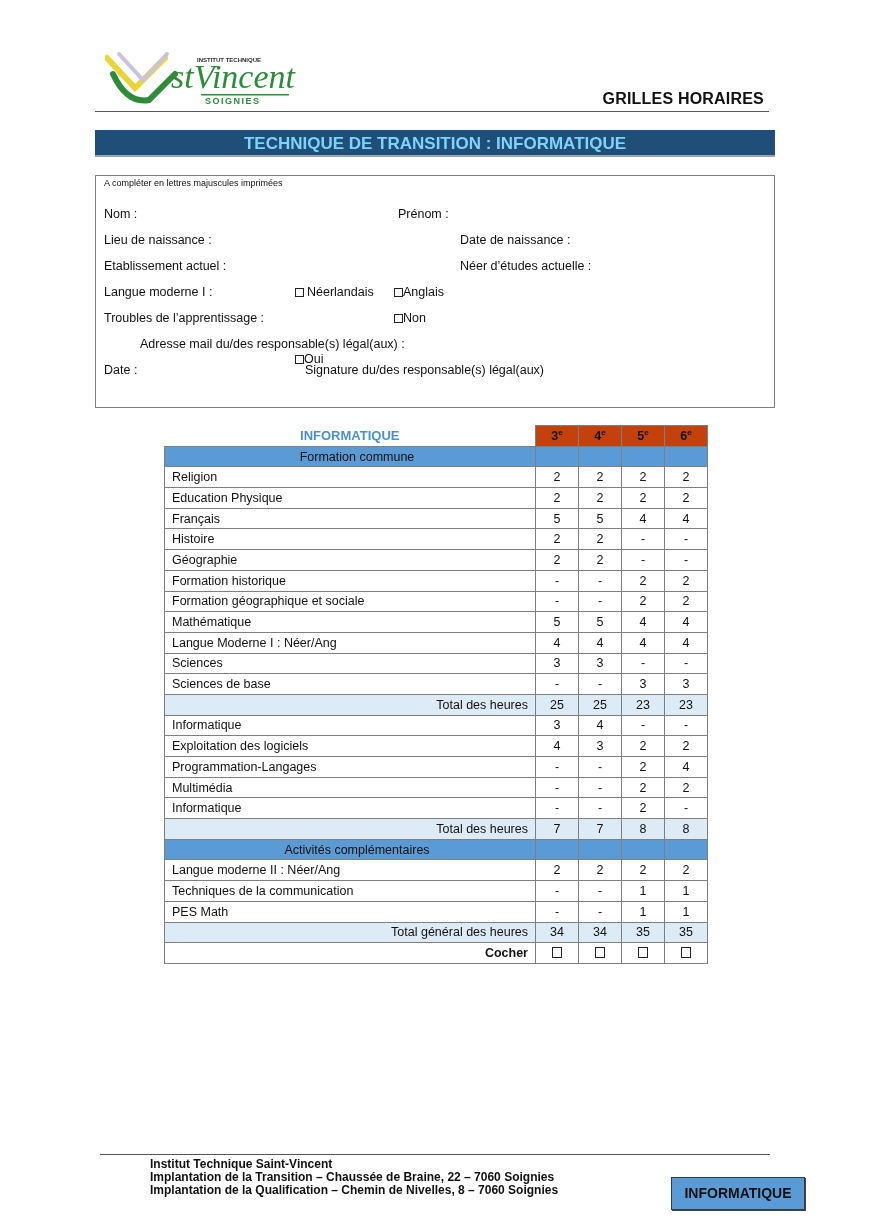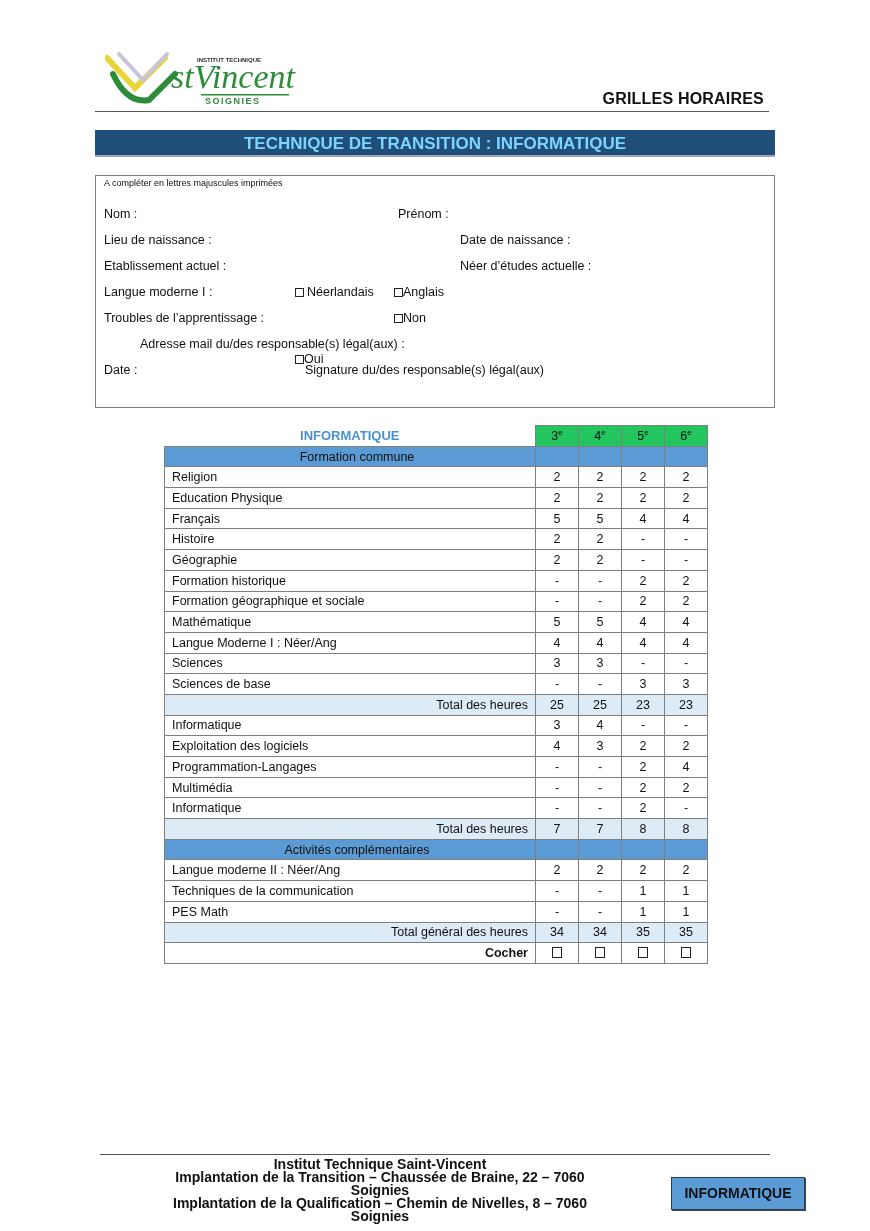--- a/index.html
+++ b/index.html
@@ -19,31 +19,31 @@
   .form-box { position: absolute; left: 95px; top: 175px; width: 680px; height: 233px; border: 1px solid #808080; padding-left: 44px; }
   .form-hint { position: absolute; left: 8px; top: 2px; font-size: 9px; }
   .fl { position: absolute; font-size: 12.5px; white-space: nowrap; }
   .cb { display: inline-block; width: 9px; height: 9px; border: 1px solid #222; margin-right: 3px; vertical-align: -1px; }
 
   table.grid { position: absolute; left: 164px; top: 425px; border-collapse: collapse; font-size: 12.5px; }
   table.grid td { border: 1px solid #7f7f7f; height: 20.7px; padding: 0 7px; }
   table.grid td.num { width: 43px; text-align: center; padding: 0; }
   table.grid td.subj { width: 371px; }
   .hdr-label { border: none !important; color: #4a90cf; font-weight: bold; font-size: 13px; text-align: center; }
-  .hdr-year { background: #22c55e; font-weight: normal; }
+  .hdr-year { background: #c2410c; font-weight: bold; }
   .hdr-year sup { font-size: 8px; }
   .sec-row td { background: #5b9bd5; }
   .sec-row td.subj { text-align: center; padding-left: 21px; }
   .tot-row td { background: #ddebf7; }
   .tot-row td.subj { text-align: right; }
   .check-row td.subj { text-align: right; font-weight: bold; }
   .sq { display: inline-block; width: 10px; height: 11px; border: 1px solid #222; vertical-align: -1px; }
 
   .foot-rule { position: absolute; left: 100px; top: 1154px; width: 670px; height: 1px; background: #555; }
-  .foot-text { position: absolute; left: 150px; top: 1158px; width: 460px; text-align: center; font-size: 14px;
+  .foot-text { position: absolute; left: 150px; top: 1158px; width: 460px; text-align: left; font-size: 12px;
                font-weight: bold; line-height: 13px; }
   .foot-badge { position: absolute; left: 671px; top: 1177px; width: 134px; height: 33px; background: #5b9bd5;
                 border: 1px solid #2c3e50; color: #111; font-weight: bold; font-size: 14px; text-align: center;
                 line-height: 31px; box-shadow: 1px 1px 0 #444; }
 </style>
 </head>
 <body>
 
 <div class="logo">
   <svg viewBox="0 0 200 64">

